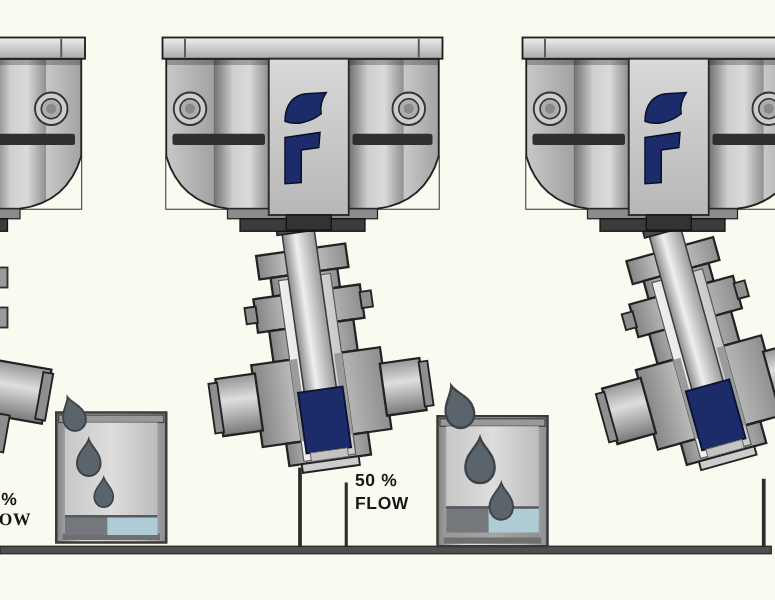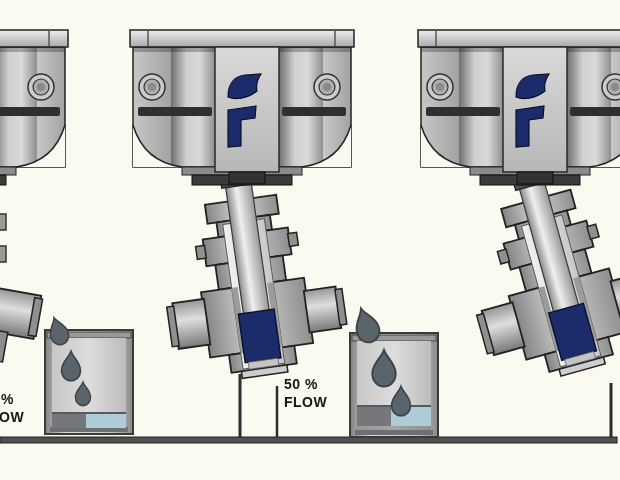--- a/index.html
+++ b/index.html
@@ -14,21 +14,21 @@
   .flow-label{
     position:absolute;
     font-weight:bold;
     font-size:14px;
     line-height:18px;
     letter-spacing:0.5px;
     color:#161616;
     white-space:nowrap;
   }
   #label-left{left:1px;top:390px;}
-  #label-left .l2{margin-left:-2px;}
+  #label-left .l2{margin-left:-2px;font-family:Liberation Serif, serif;}
   #label-middle{left:284px;top:375px;}
 </style>
 </head>
 <body>
 
 <div class="stage">
 
 <svg width="620" height="480" viewBox="0 0 620 480">
   <defs>
     <linearGradient id="gFlange" x1="0" y1="0" x2="0" y2="1">

